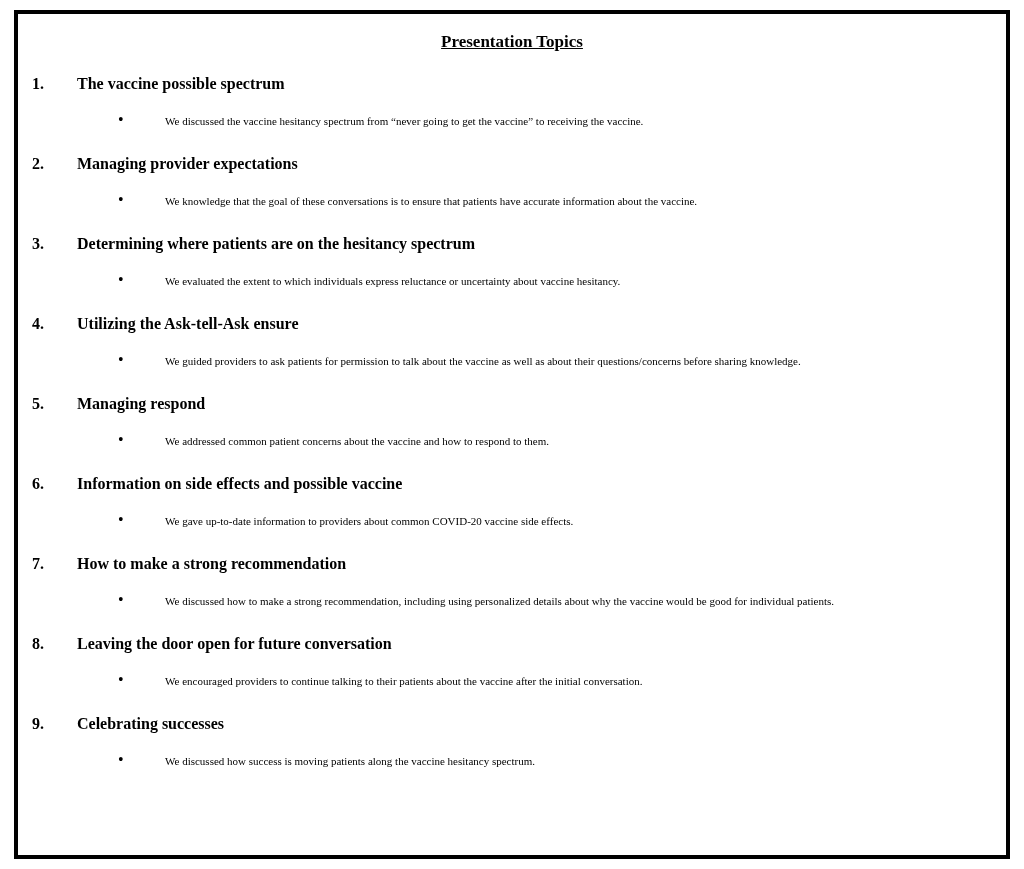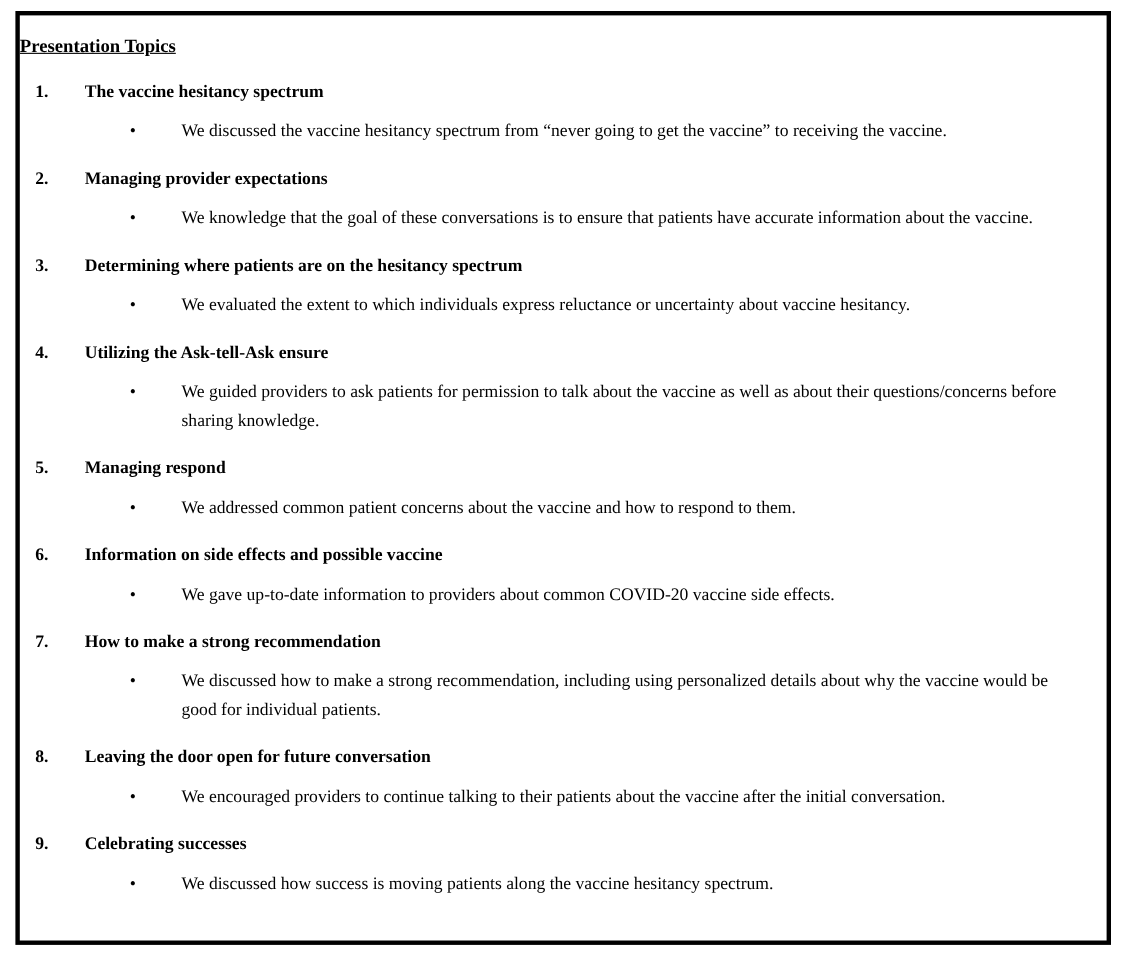--- a/index.html
+++ b/index.html
@@ -16,20 +16,21 @@
     position: absolute;
     left: 14px;
     top: 10px;
     width: 996px;
     height: 849px;
     border: 4px solid #000000;
     background: #ffffff;
     overflow: hidden;
   }
   .doc-title {
+    text-align: center;
     font-size: 17px;
     font-weight: bold;
     text-decoration: underline;
     margin: 16px 0 0 0;
     line-height: 24px;
   }
   .topics {
     margin-top: 4px;
   }
   .topic {
@@ -63,38 +64,38 @@
   }
   .bullet-glyph {
     flex: 0 0 47px;
     width: 47px;
     padding-left: 100px;
     box-sizing: content-box;
     font-size: 16px;
   }
   .bullet-text {
     margin: 0;
-    font-size: 16px;
+    font-size: 11px;
     line-height: 26px;
     max-width: 830px;
     padding-right: 20px;
   }
 </style>
 </head>
 <body>
 
 <div class="frame">
   <h1 class="doc-title">Presentation Topics</h1>
 
   <div class="topics">
 
     <section class="topic">
       <div class="topic-head">
         <span class="topic-num">1.</span>
-        <h2 class="topic-heading">The vaccine hesitancy spectrum</h2>
+        <h2 class="topic-heading">The vaccine possible spectrum</h2>
       </div>
       <div class="bullet-row">
         <span class="bullet-glyph">•</span>
         <p class="bullet-text">We discussed the vaccine hesitancy spectrum from “never going to get the vaccine” to receiving the vaccine.</p>
       </div>
     </section>
 
     <section class="topic">
       <div class="topic-head">
         <span class="topic-num">2.</span>

